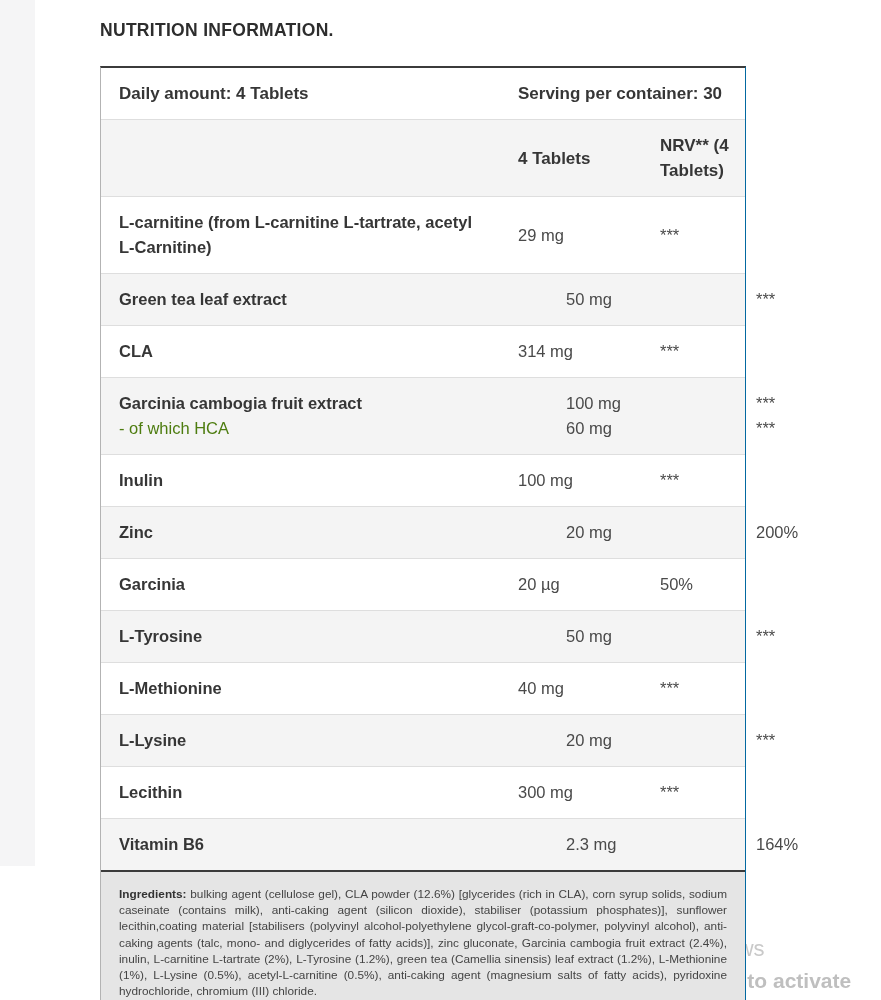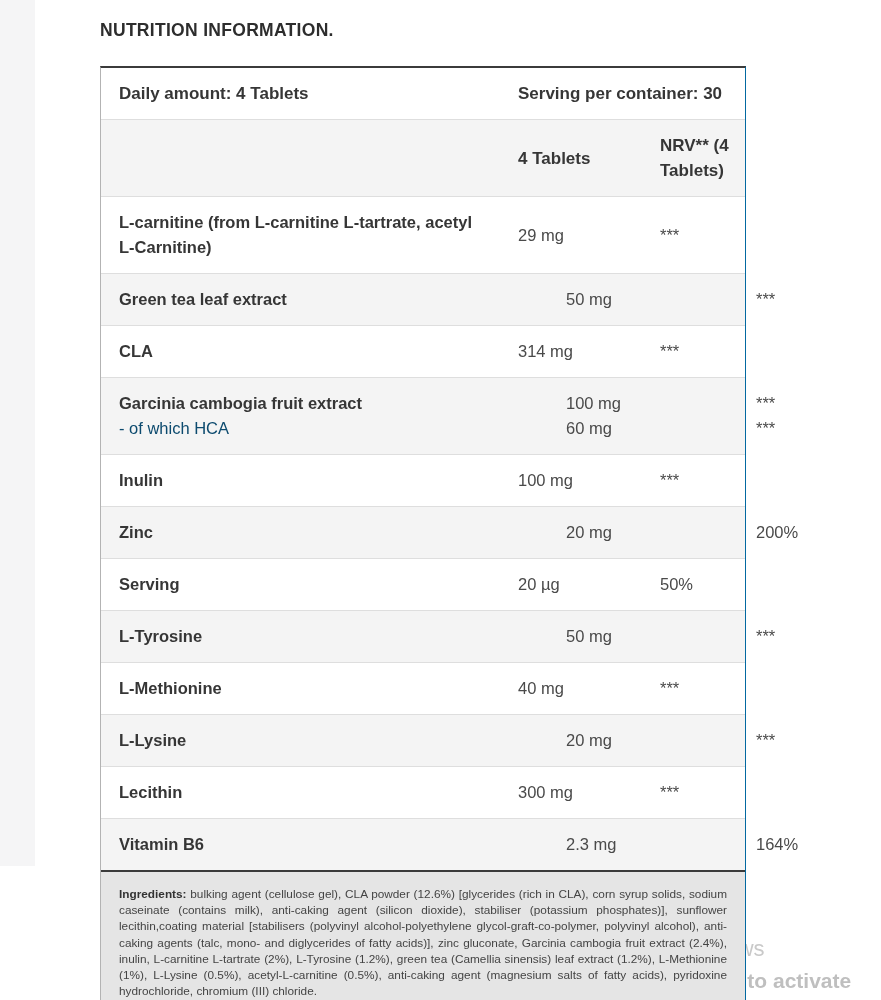--- a/index.html
+++ b/index.html
@@ -15,21 +15,21 @@
     border-right: 1px solid #0369a1; color: #3c3c3c; }
   .trow, .hdr1, .hdr2 { display: grid; grid-template-columns: 417px 142px 1fr;
     padding: 13px 0; align-items: center; }
   .hdr1 { grid-template-columns: 417px 1fr; }
   .hdr2, .trow { border-top: 1px solid #dedede; }
   .hdr2 { background: #f4f4f4; }
   .trow.shade { background: #f4f4f4; gap: 48px; }
   .cell { line-height: 25px; font-size: 16.5px; }
   .cell.name { padding-left: 18px; padding-right: 34px; }
   .cell.name > div:first-child { font-weight: bold; color: #363636; }
-  .cell.name .subline { font-weight: normal; color: #0c4a6e; }
+  .cell.name .subline { font-weight: normal; color: #4d7c0f; }
   .cell.amt, .cell.nrv { color: #4a4a4a; }
   .bold { font-weight: bold; color: #363636; }
   .hdr1 .cell, .hdr2 .cell { font-size: 17px; }
   .ingredients-box { border-top: 2px solid #3b3b3b; border-bottom: 2px solid #4e4e4e;
     background: #e5e5e5; padding: 14px 18px 15px 18px; font-size: 11.8px;
     line-height: 16.2px; color: #444444; text-align: justify; }
   .ing-label { font-weight: bold; color: #333333; }
   .footnote { margin-top: 3px; font-size: 17.5px; color: #333333; }
   .watermark-1 { position: absolute; left: 591px; top: 936px; font-size: 22px;
     color: #c9c9c9; z-index: 1; }
@@ -125,21 +125,21 @@
           </div>
           <div class="cell amt">
             <div>20 mg</div>
           </div>
           <div class="cell nrv">
             <div>200%</div>
           </div>
         </div>
         <div class="trow">
           <div class="cell name">
-            <div>Serving</div>
+            <div>Garcinia</div>
           </div>
           <div class="cell amt">
             <div>20 µg</div>
           </div>
           <div class="cell nrv">
             <div>50%</div>
           </div>
         </div>
         <div class="trow shade">
           <div class="cell name">

